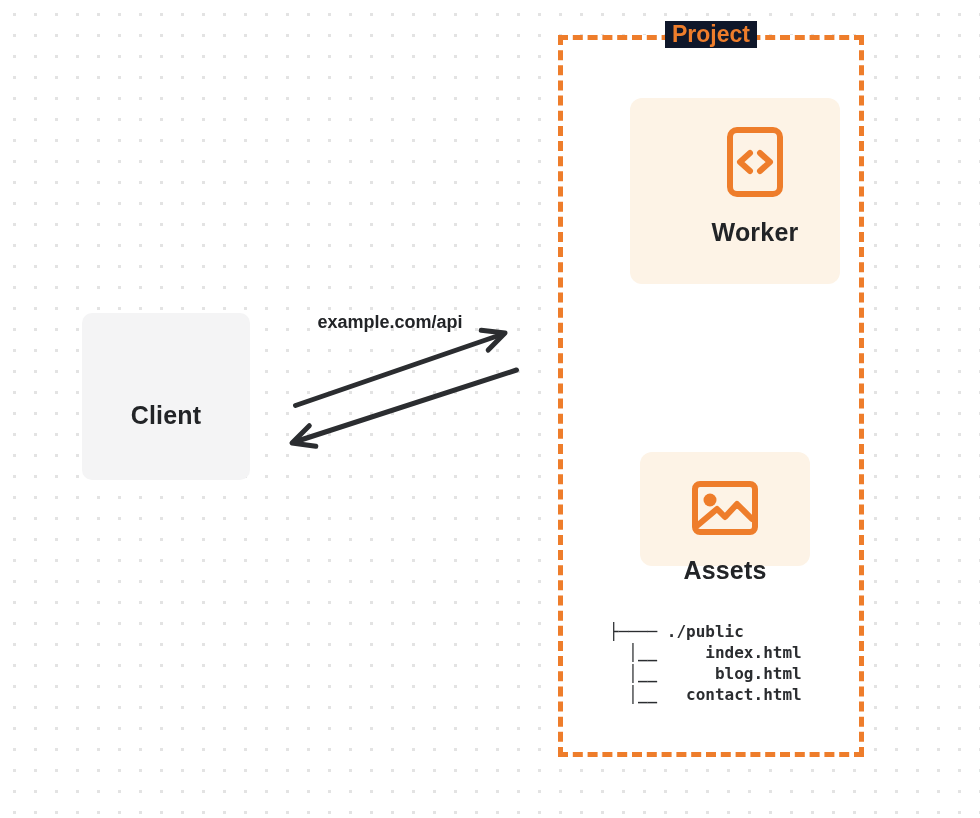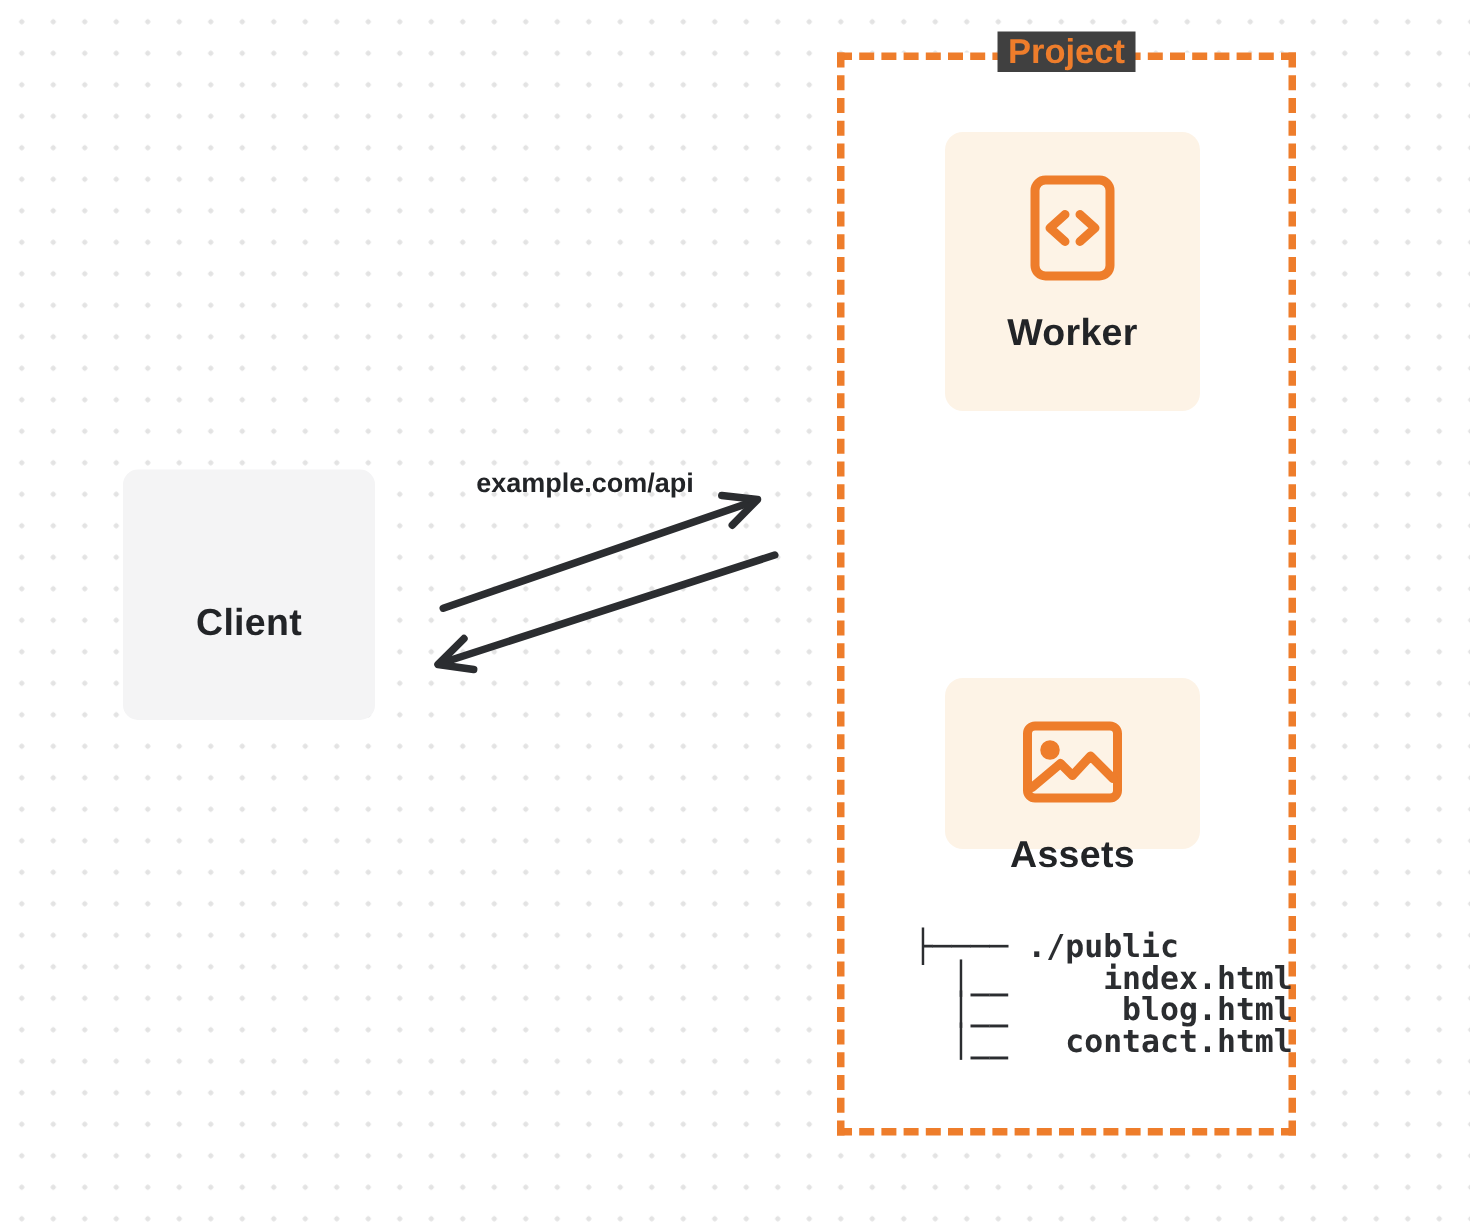--- a/index.html
+++ b/index.html
@@ -52,50 +52,50 @@
     position: absolute;
     left: 558px; top: 35px;
     width: 296px; height: 712px;
     background: #ffffff;
     border: 5px dashed #ee7d2b;
   }
   .project-label {
     position: absolute;
     top: -19px; left: 50%;
     transform: translateX(-50%);
-    background: #404040;
+    background: #0f172a;
     padding: 0 7px;
     font-size: 23px;
     font-weight: 700;
     color: #ee7d2b;
     white-space: nowrap;
   }
 
   
   .card {
     position: absolute;
     width: 170px;
     background: #fdf3e6;
     border-radius: 12px;
     display: flex;
     flex-direction: column;
     align-items: center;
   }
-  .worker-card { left: 67px; top: 48px; height: 186px; }
-  .assets-card { left: 67px; top: 412px; height: 114px; }
+  .worker-card { left: 67px; top: 58px; height: 186px; padding-left: 40px; }
+  .assets-card { left: 77px; top: 412px; height: 114px; }
   .card .icon-wrap { margin-top: 28px; line-height: 0; }
   .card .node-label { margin-top: 20px; }
 
   
   .file-tree {
     position: absolute;
     left: 46px; top: 581px;
     margin: 0;
     font-family: "DejaVu Sans Mono", monospace;
-    font-size: 21px;
+    font-size: 16px;
     font-weight: 700;
     line-height: 21px;
     color: #2b2d30;
     white-space: pre;
   }
 </style>
 </head>
 <body>
 
 <div class="canvas">

